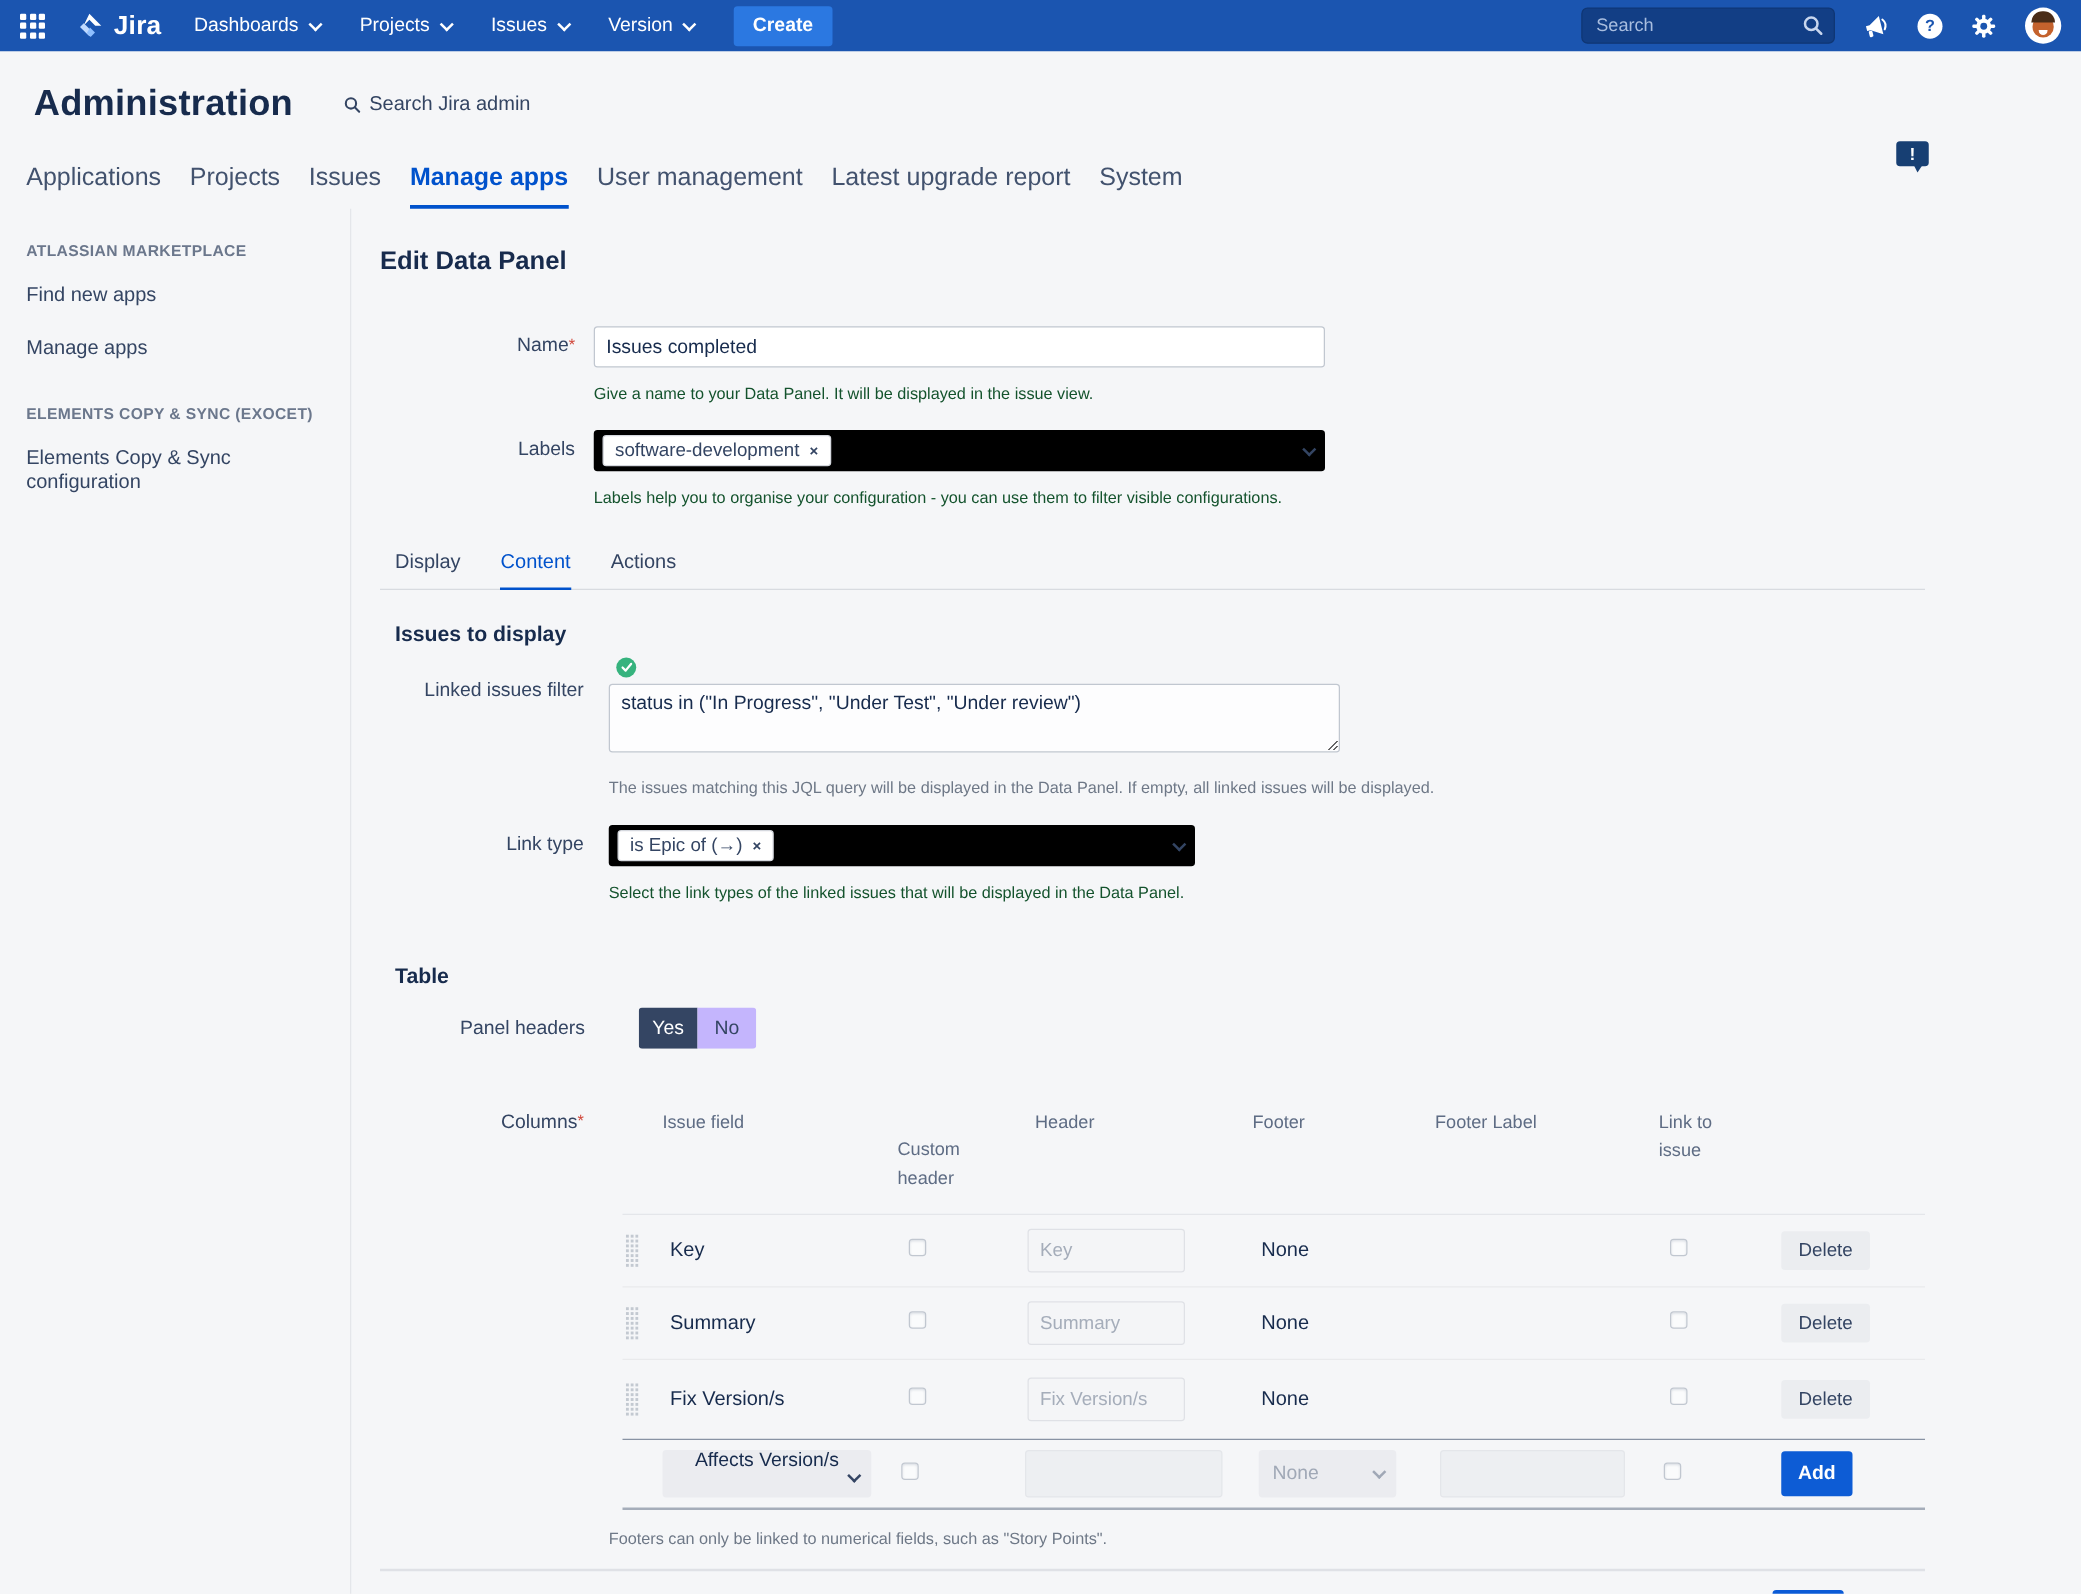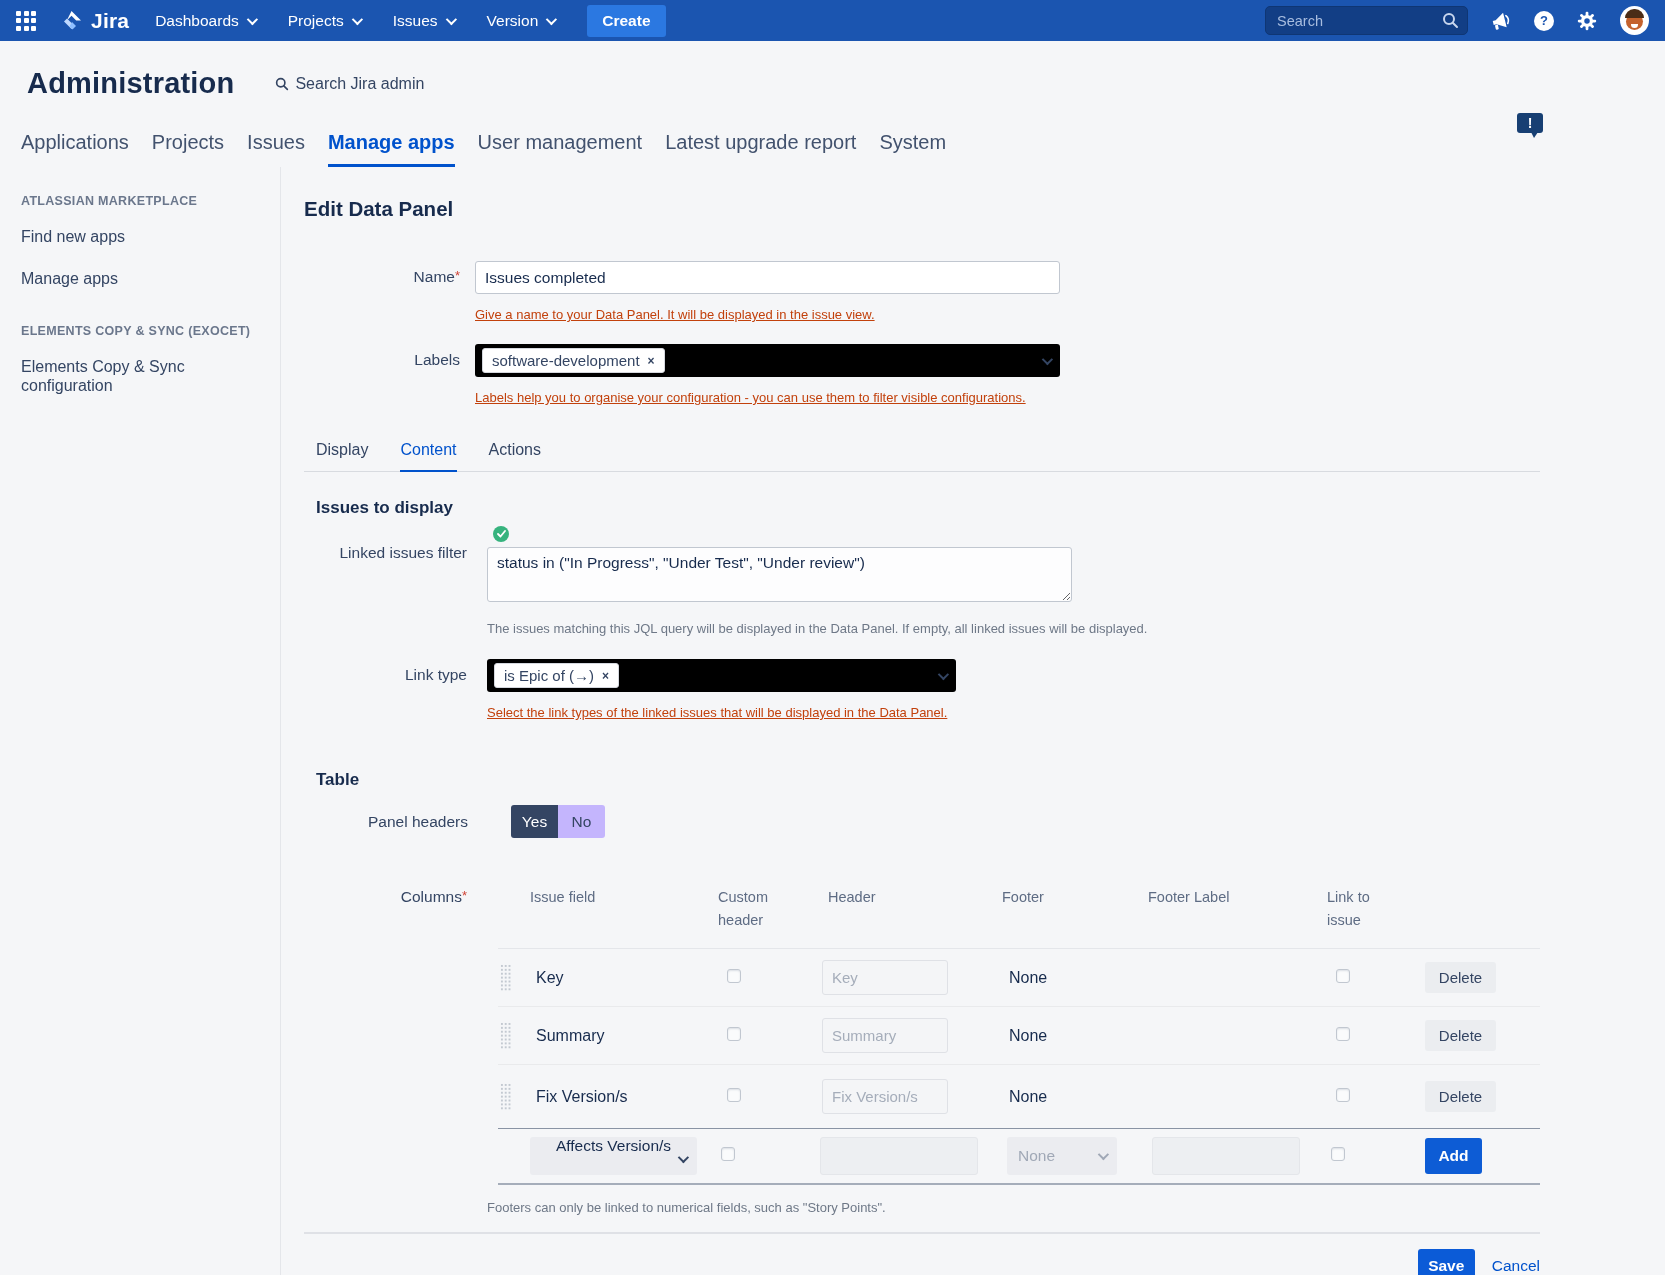--- a/index.html
+++ b/index.html
@@ -54,21 +54,21 @@
   .main { flex:1; padding:30px 125px 0 23px; }
   .page-title { font-size:20.5px; font-weight:bold; color:#172B4D; }
 
   
   .form-row { display:flex; margin-top:22px; }
   .form-row.first { margin-top:40px; }
   .flabel { width:156px; text-align:right; font-size:15.5px; color:#344563; padding-top:7px; flex-shrink:0; }
   .flabel .req { color:#D04437; font-size:13px; vertical-align:top; }
   .ffield { margin-left:15px; }
   .text-input { width:585px; height:33px; border:1px solid #C1C7D0; border-radius:3px; background:#fff; font-size:15.5px; color:#172B4D; padding:0 9px; font-family:"Liberation Sans",sans-serif; }
-  .helper { font-size:13px; color:#c2410c; margin-top:13px;text-decoration:underline; }
+  .helper { font-size:13px; color:#14532d; margin-top:13px; }
   .gray-select { width:585px; height:33px; background:#000000; border-radius:3px; display:flex; align-items:center; padding:0 10px 0 7px; cursor:pointer; position:relative; }
   .chip { background:#fff; border:1px solid #D5D8DE; border-radius:3px; font-size:15px; color:#344563; padding:3px 9px; display:flex; align-items:center; }
   .chip .x { font-size:12px; font-weight:bold; margin-left:8px; color:#344563; cursor:pointer; }
   .sel-chev { margin-left:auto; width:8px; height:8px; border-right:2px solid #344563; border-bottom:2px solid #344563; transform:rotate(45deg) translateY(-2px); }
 
   
   .sub-tabs { display:flex; gap:32px; margin-top:36px; border-bottom:1px solid #D8DBE0; padding-left:12px; }
   .sub-tab { font-size:16px; color:#344563; padding-bottom:11px; cursor:pointer; }
   .sub-tab.active { color:#0052CC; border-bottom:2px solid #0052CC; margin-bottom:-1px; }
 
@@ -319,21 +319,21 @@
 
     <div class="columns-block">
       <div class="flabel">
         <span>Columns</span><span class="req">*</span>
       </div>
       <div class="cols-table">
 
         <div class="grid8 ghead">
           <div></div>
           <div class="hcell" style="padding-left:0;">Issue field</div>
-          <div class="hcell" style="padding-right:28px;">Custom header</div>
+          <div class="hcell" style="padding-right:28px;margin-top:22px;">Custom header</div>
           <div class="hcell" style="padding-left:6px;">Header</div>
           <div class="hcell" style="padding-left:2px;">Footer</div>
           <div class="hcell" style="padding-left:2px;">Footer Label</div>
           <div class="hcell" style="padding-right:40px;">Link to issue</div>
           <div></div>
         </div>
 
         <div class="grid8 crow">
           <div class="drag-handle"></div>
           <div class="cell-field">Key</div>

